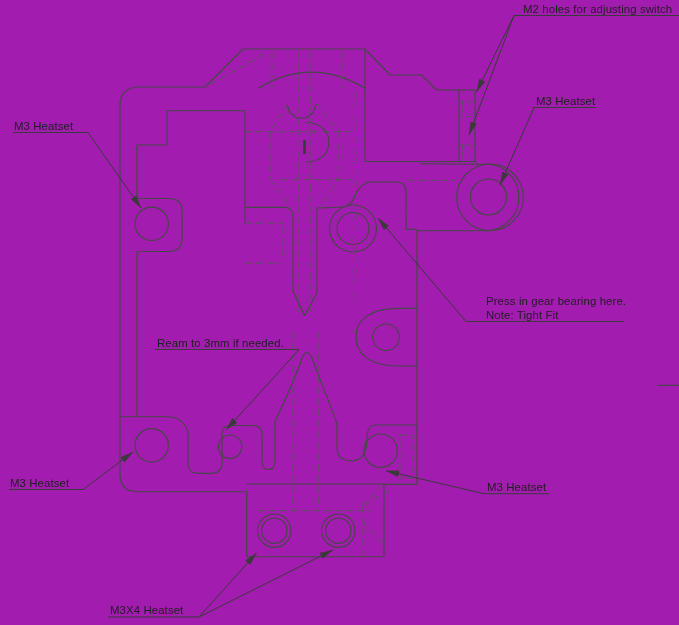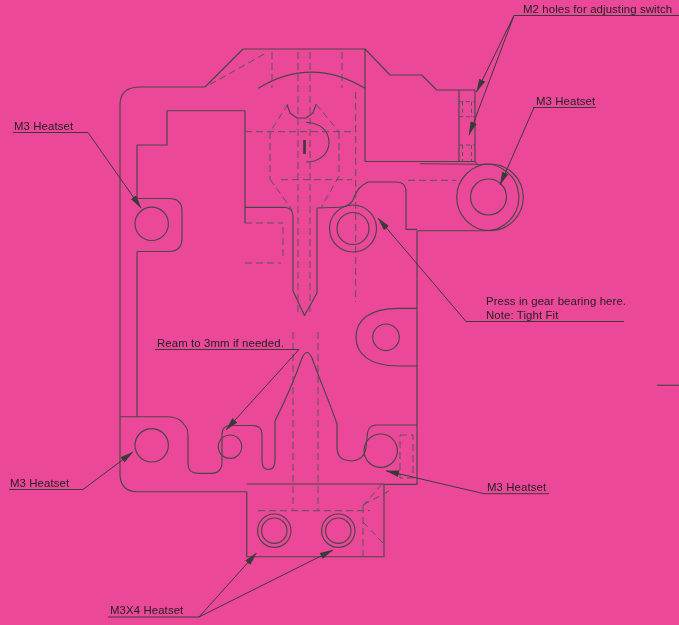--- a/index.html
+++ b/index.html
@@ -4,21 +4,21 @@
 <style>
   html, body {
     margin: 0;
     padding: 0;
     background: #ffffff;
   }
   .stage {
     position: relative;
     width: 679px;
     height: 625px;
-    background: #ec4899;
+    background: #a21caf;
     overflow: hidden;
     font-family: "Liberation Sans", sans-serif;
   }
   svg { display: block; }
 
   .geo {
     fill: none;
     stroke: #474747;
     stroke-width: 1.15;
     stroke-linecap: butt;

